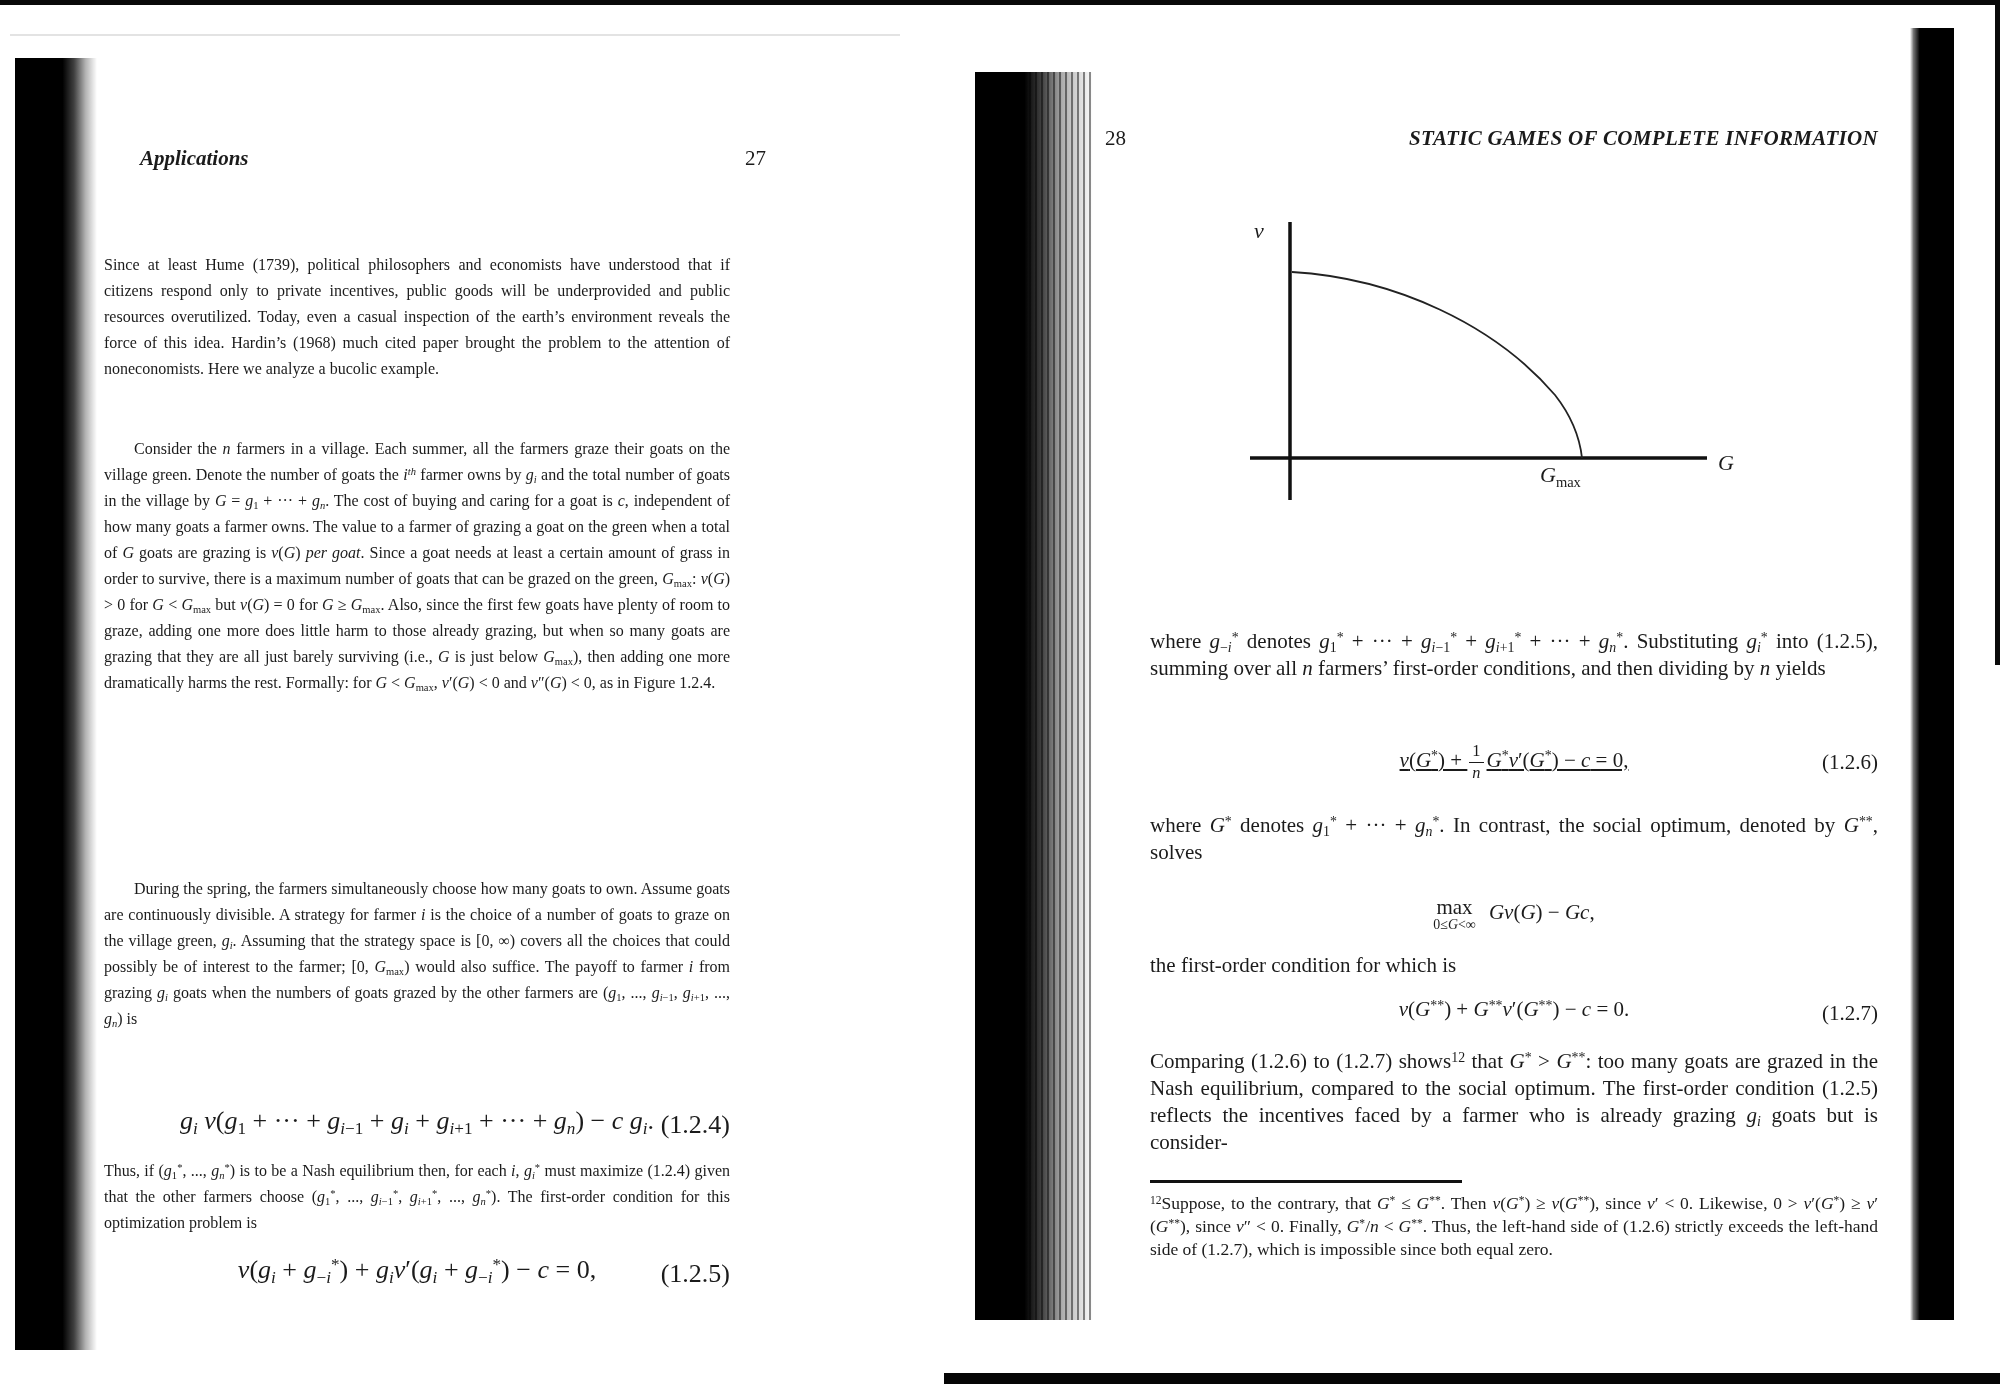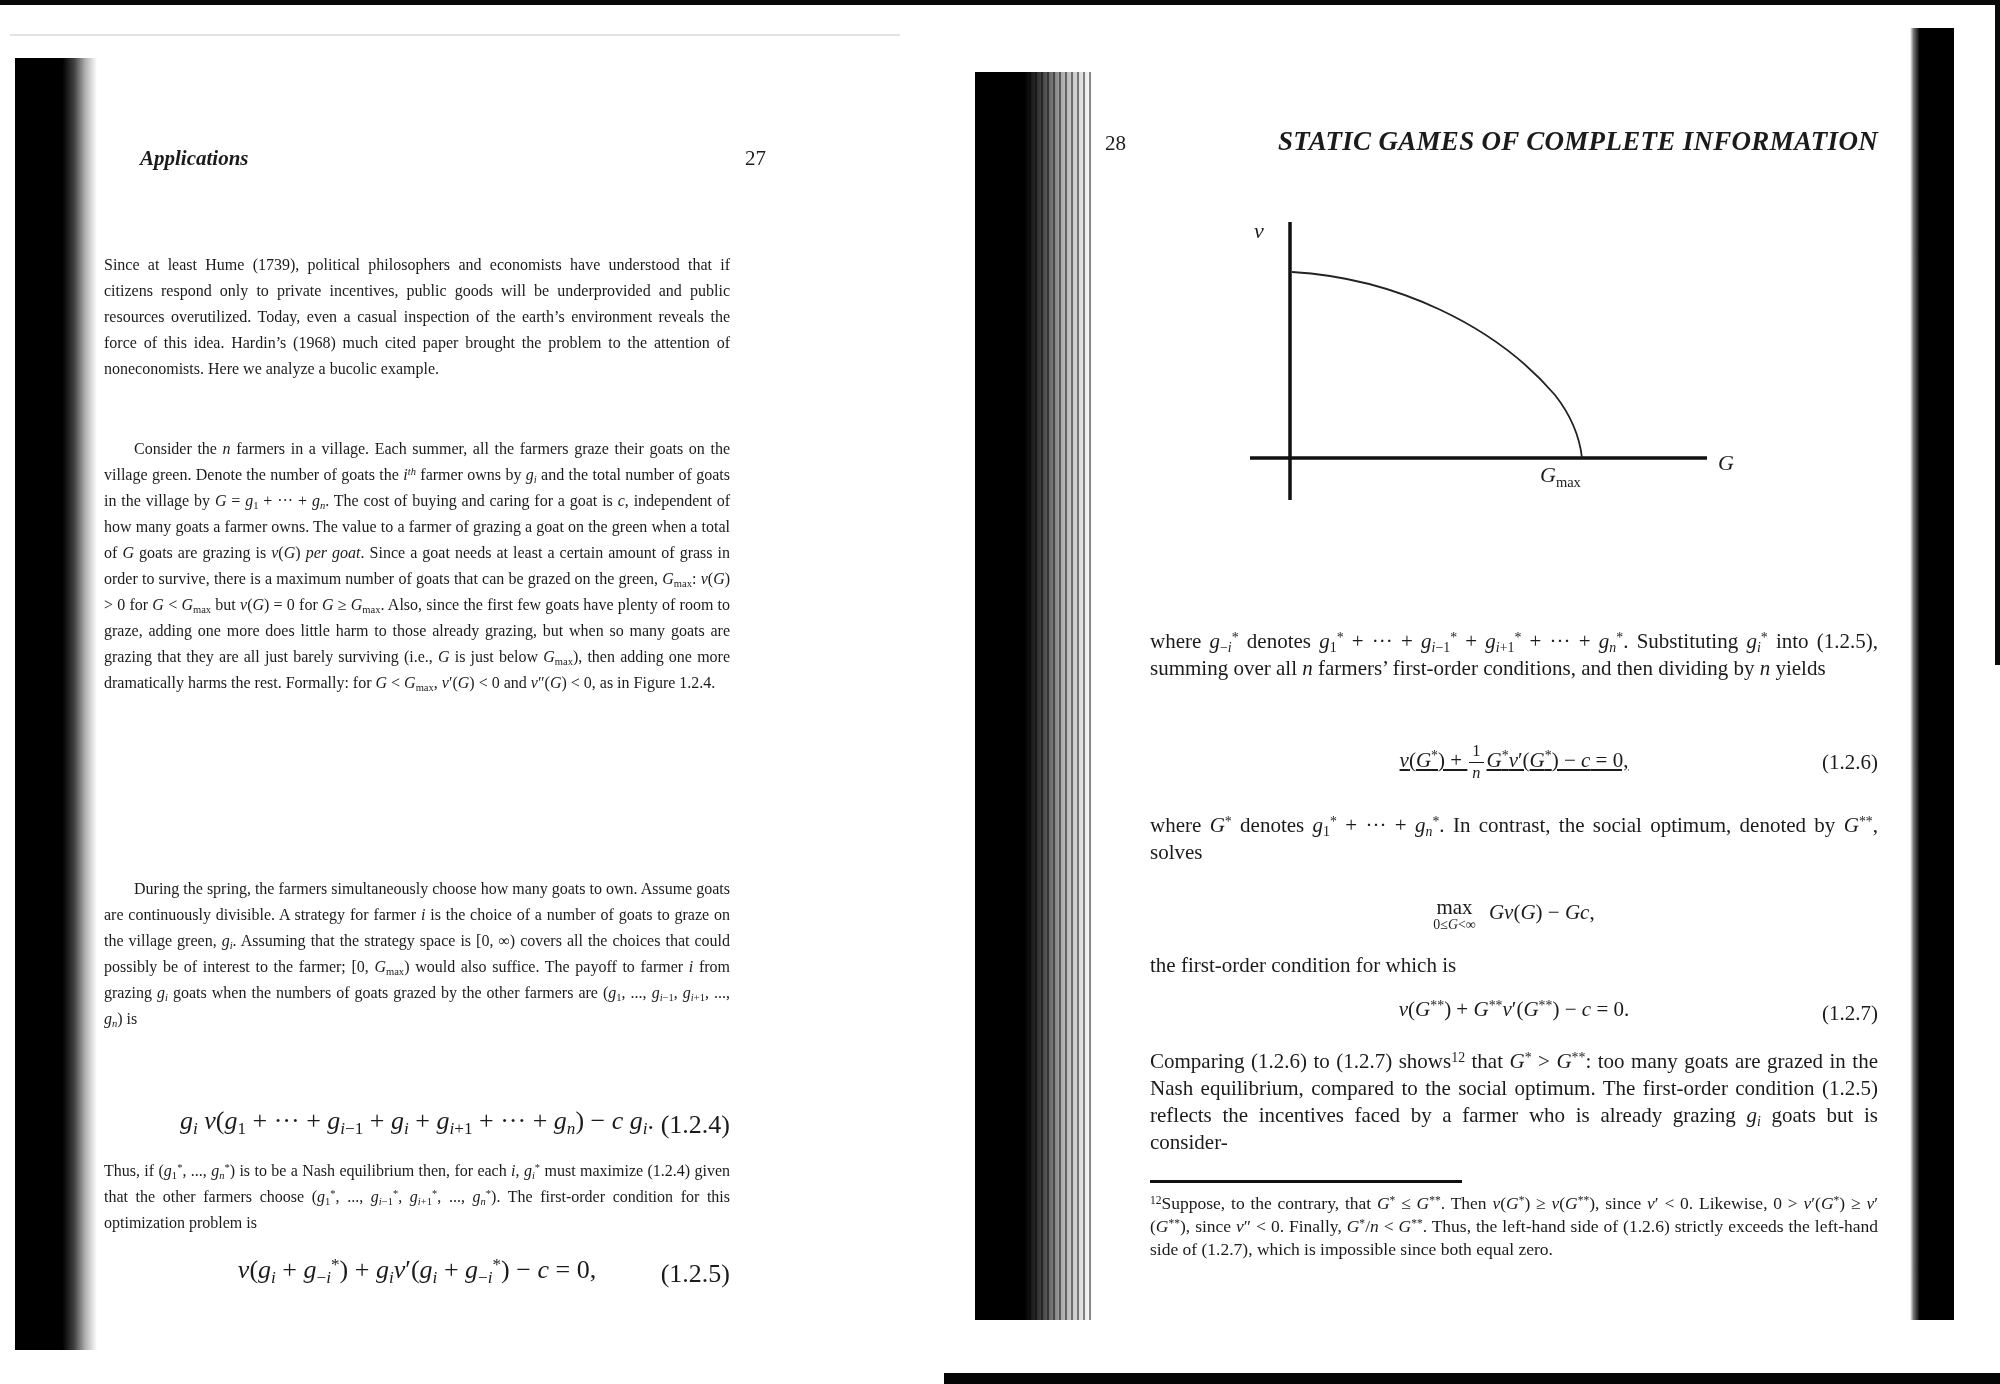--- a/index.html
+++ b/index.html
@@ -40,21 +40,21 @@
   .rp { left:1150px; width:728px; font-size:21px; line-height:27px; }
   .indent { text-indent:30px; }
   .eq-row { position:absolute; }
   .eq-row .eq-body { display:block; width:100%; text-align:center; }
   .eq-row .eq-num  { position:absolute; right:0; top:50%; transform:translateY(-50%); }
   .lp.eq-row { font-size:26px; }
   .rp.eq-row { font-size:21px; }
 
   .rp-head { position:absolute; left:1105px; top:126px; width:773px; display:flex; justify-content:space-between; align-items:baseline; }
   .rp-pagenum { font-size:21px; }
-  .rp-running { font-style:italic; font-weight:bold; font-size:27px; letter-spacing:.3px;font-family:Liberation Serif, serif; }
+  .rp-running { font-style:italic; font-weight:bold; font-size:21px; letter-spacing:.3px;font-family:Liberation Serif, serif; }
 
   
   .fig-svg { position:absolute; left:1235px; top:210px; }
   .fig-label { position:absolute; font-size:22px; }
   .fig-v    { left:1254px; top:218px; font-style:italic; }
   .fig-g    { left:1718px; top:450px; font-style:italic; }
   .fig-gmax { left:1540px; top:462px; }
   .fig-caption { position:absolute; left:1150px; top:550px; width:728px; text-align:center; font-size:22px; }
 
   

